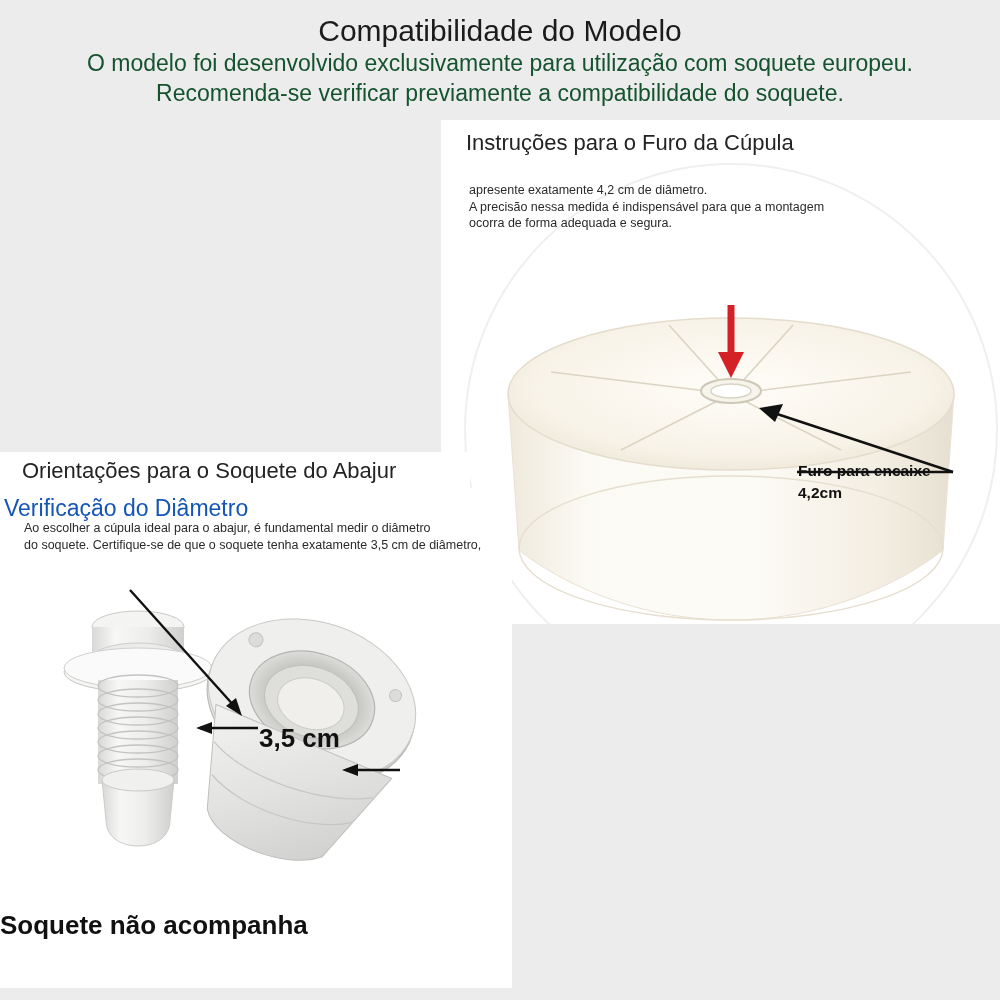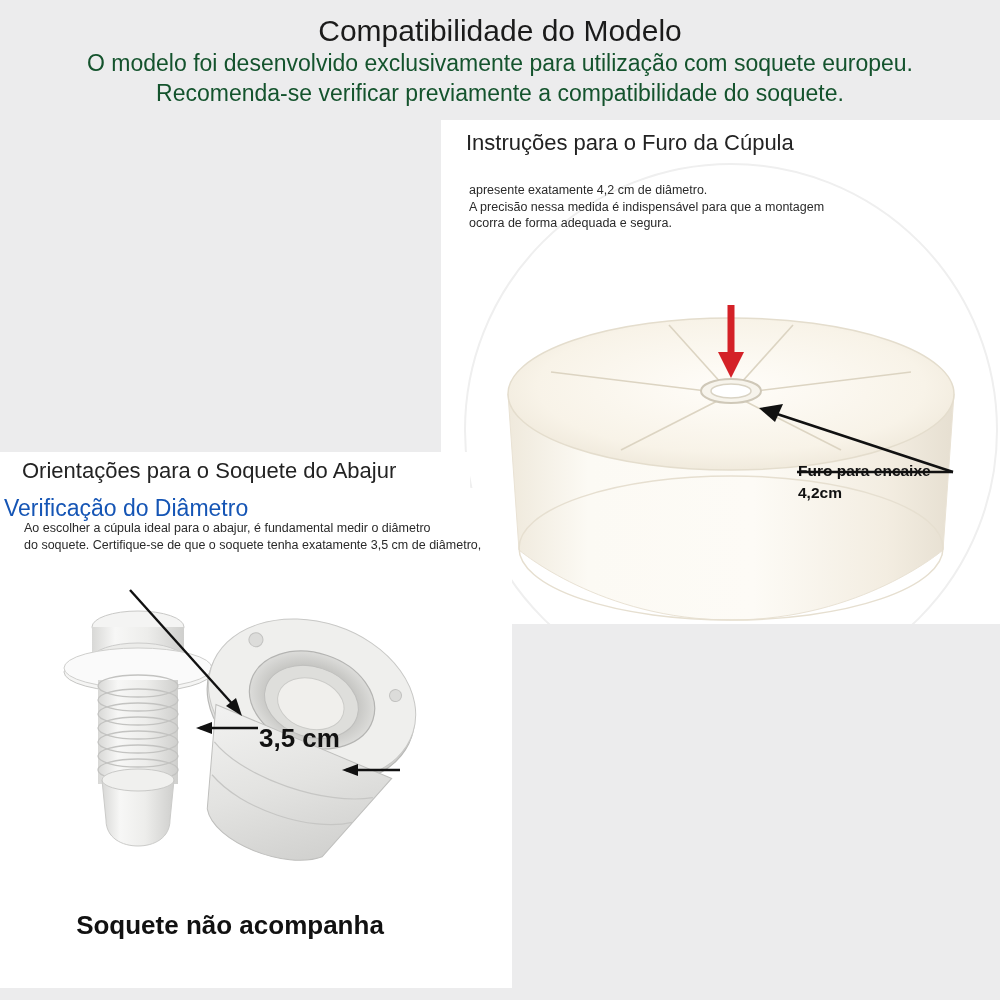--- a/index.html
+++ b/index.html
@@ -148,21 +148,21 @@
     font-weight: bold;
     color: #111;
     white-space: nowrap;
     margin-left: 12px;
   }
   #soquete-footer {
     position: absolute;
     left: 0px;
     top: 910px;
     width: 460px;
-    text-align: center;
+    text-align: left;
     font-size: 26px;
     font-weight: bold;
     color: #111;
   }
 </style>
 </head>
 <body>
 
 <div id="header">
   <h1 id="header-title">Compatibilidade do Modelo</h1>

